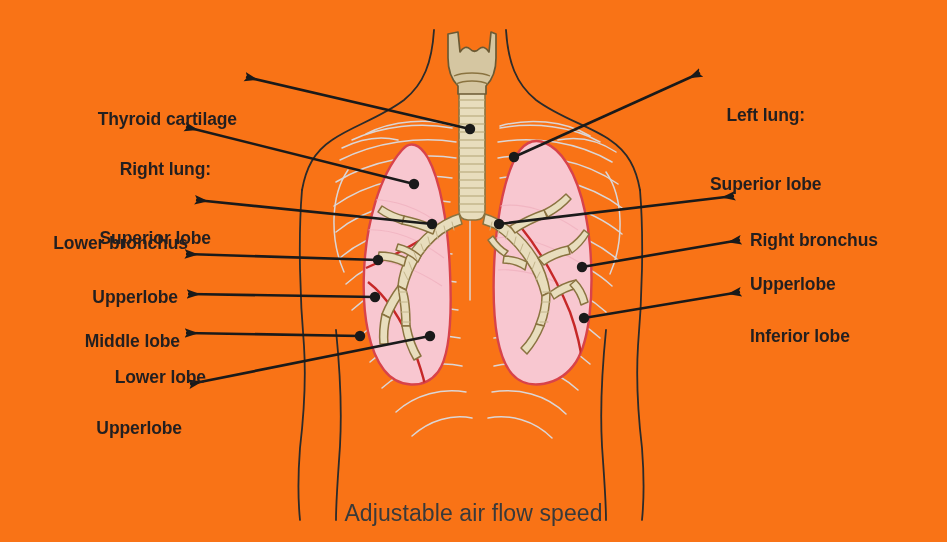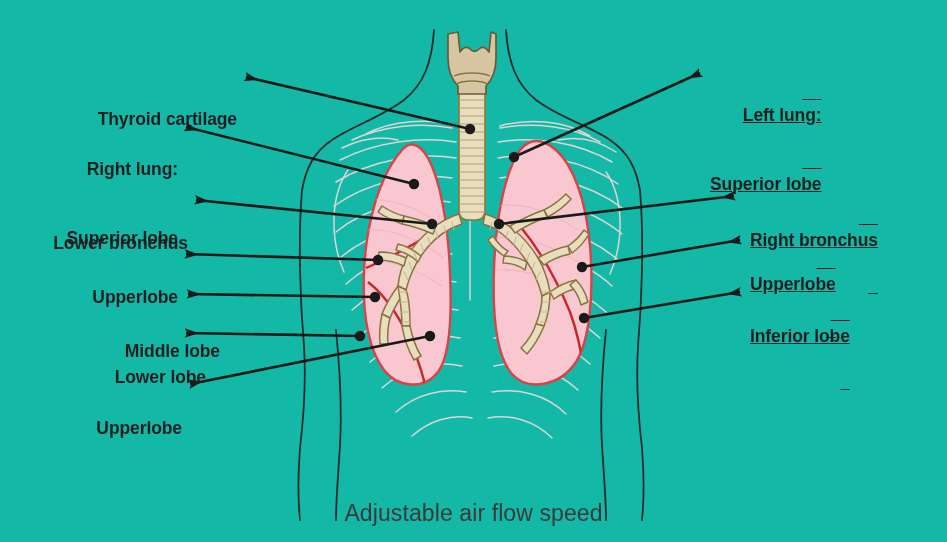--- a/index.html
+++ b/index.html
@@ -7,21 +7,21 @@
     padding: 0;
     background: #ffffff;
   }
   body {
     font-family: "Liberation Sans", sans-serif;
   }
   #stage {
     position: relative;
     width: 947px;
     height: 542px;
-    background: #14b8a6;
+    background: #f97316;
     overflow: hidden;
   }
   #diagram-svg {
     position: absolute;
     left: 0;
     top: 0;
     width: 947px;
     height: 542px;
   }
   .label {
@@ -31,22 +31,21 @@
     font-size: 17.5px;
     line-height: 23px;
     color: #231f20;
     white-space: pre;
     letter-spacing: -0.1px;
   }
   .label.right-align {
     text-align: right;
   }
   .label.left-align {
-    text-align: right;
-    text-decoration: underline;
+    text-align: center;
   }
   #caption {
     position: absolute;
     left: 0;
     top: 500px;
     width: 947px;
     text-align: center;
     font-family: "Liberation Sans", sans-serif;
     font-weight: normal;
     font-size: 23px;
@@ -269,34 +268,34 @@
       <circle cx="499" cy="224" r="5.2"></circle>
       <circle cx="582" cy="267" r="5.2"></circle>
       <circle cx="584" cy="318" r="5.2"></circle>
     </g>
   </svg>
 
   <div class="label right-align" style="left:0; width:237px; top:62px;">
     <div>Thyroid cartilage</div>
   </div>
 
-  <div class="label right-align" style="left:0; width:178px; top:112px;">
+  <div class="label right-align" style="left:0; width:178px; top:112px;padding-left:33px;">
     <div>Right lung:</div>
     <div>Superior lobe</div>
   </div>
 
   <div class="label right-align" style="left:0; width:188px; top:186px;">
     <div>Lower bronchus</div>
   </div>
 
   <div class="label right-align" style="left:0; width:178px; top:240px;">
     <div>Upperlobe</div>
   </div>
 
-  <div class="label right-align" style="left:0; width:180px; top:294px;padding-left:40px;">
+  <div class="label right-align" style="left:0; width:180px; top:284px;">
     <div>Middle lobe</div>
   </div>
 
   <div class="label right-align" style="left:0; width:178px; top:320px;margin-left:28px;">
     <div>Lower lobe</div>
   </div>
 
   <div class="label right-align" style="left:0; width:182px; top:371px;">
     <div>Upperlobe</div>
   </div>

